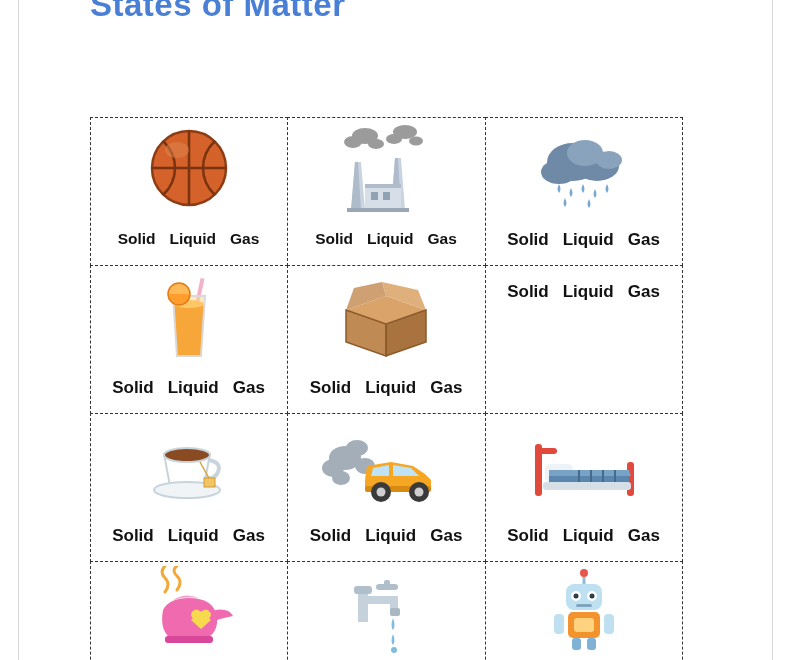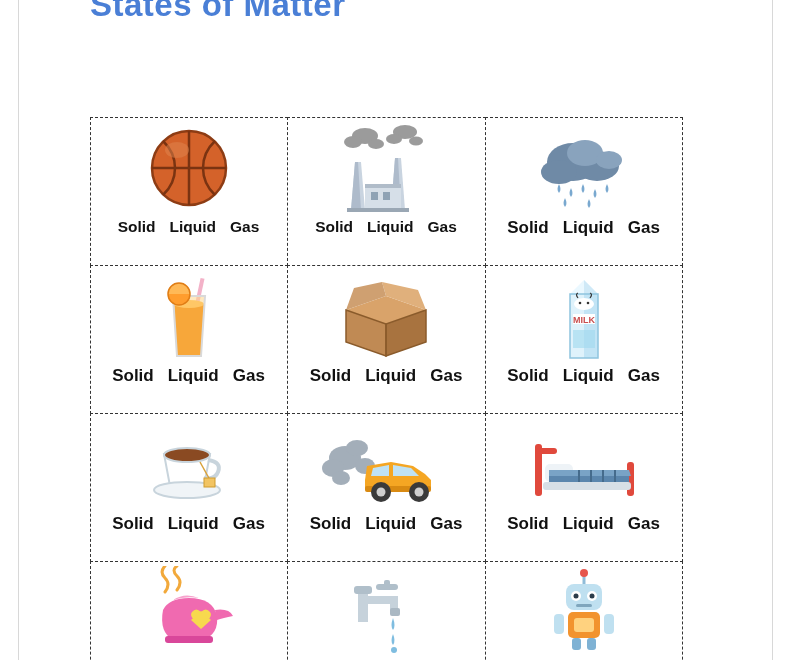--- a/index.html
+++ b/index.html
@@ -90,21 +90,21 @@
   }
   .options {
     display: flex;
     width: 100%;
     justify-content: center;
     gap: 14px;
     font-size: 15.5px;
     font-weight: bold;
     color: #111111;
     font-family: "Liberation Sans", sans-serif;
-    margin-top: 4px;
+    margin-top: 16px;
   }
   .options .opt {
     white-space: nowrap;
   }
   .opt-lg {
     font-size: 17px;
   }
   svg { display: block; }
 </style>
 </head>
@@ -229,37 +229,20 @@
         </svg>
       </div>
       <div class="options">
         <span class="opt opt-lg">Solid</span>
         <span class="opt opt-lg">Liquid</span>
         <span class="opt opt-lg">Gas</span>
       </div>
     </div>
 
     <div class="cell">
-      <div class="art">
-        <svg width="92" height="92" viewBox="0 0 92 92">
-          <path d="M32 24 L60 24 L60 88 L32 88 Z" fill="#dff2fb"></path>
-          <path d="M46 24 L60 24 L60 88 L46 88 Z" fill="#c2e4f5"></path>
-          <path d="M32 24 L46 10 L60 24 Z" fill="#eaf8ff"></path>
-          <path d="M46 10 L60 24 L46 24 Z" fill="#cfe9f7"></path>
-          <path d="M32 24 L60 24 L60 88 L32 88 Z" fill="none" stroke="#8fc4de" stroke-width="1.5"></path>
-          <rect x="35" y="44" width="22" height="10" fill="#ffffff"></rect>
-          <text x="46" y="53" font-family="Liberation Sans, sans-serif" font-size="9" font-weight="bold" fill="#c94f4f" text-anchor="middle">MILK</text>
-          <ellipse cx="46" cy="34" rx="10" ry="6" fill="#ffffff"></ellipse>
-          <circle cx="42" cy="33" r="1.3" fill="#333"></circle>
-          <circle cx="50" cy="33" r="1.3" fill="#333"></circle>
-          <path d="M40 28 q-3 -4 0 -5" stroke="#333" stroke-width="1.2" fill="none"></path>
-          <path d="M52 28 q3 -4 0 -5" stroke="#333" stroke-width="1.2" fill="none"></path>
-          <rect x="35" y="60" width="22" height="18" fill="#9fd8ef" opacity="0.6"></rect>
-        </svg>
-      </div>
       <div class="options">
         <span class="opt opt-lg">Solid</span>
         <span class="opt opt-lg">Liquid</span>
         <span class="opt opt-lg">Gas</span>
       </div>
     </div>
 
     <div class="cell">
       <div class="art">
         <svg width="110" height="92" viewBox="0 0 110 92">

